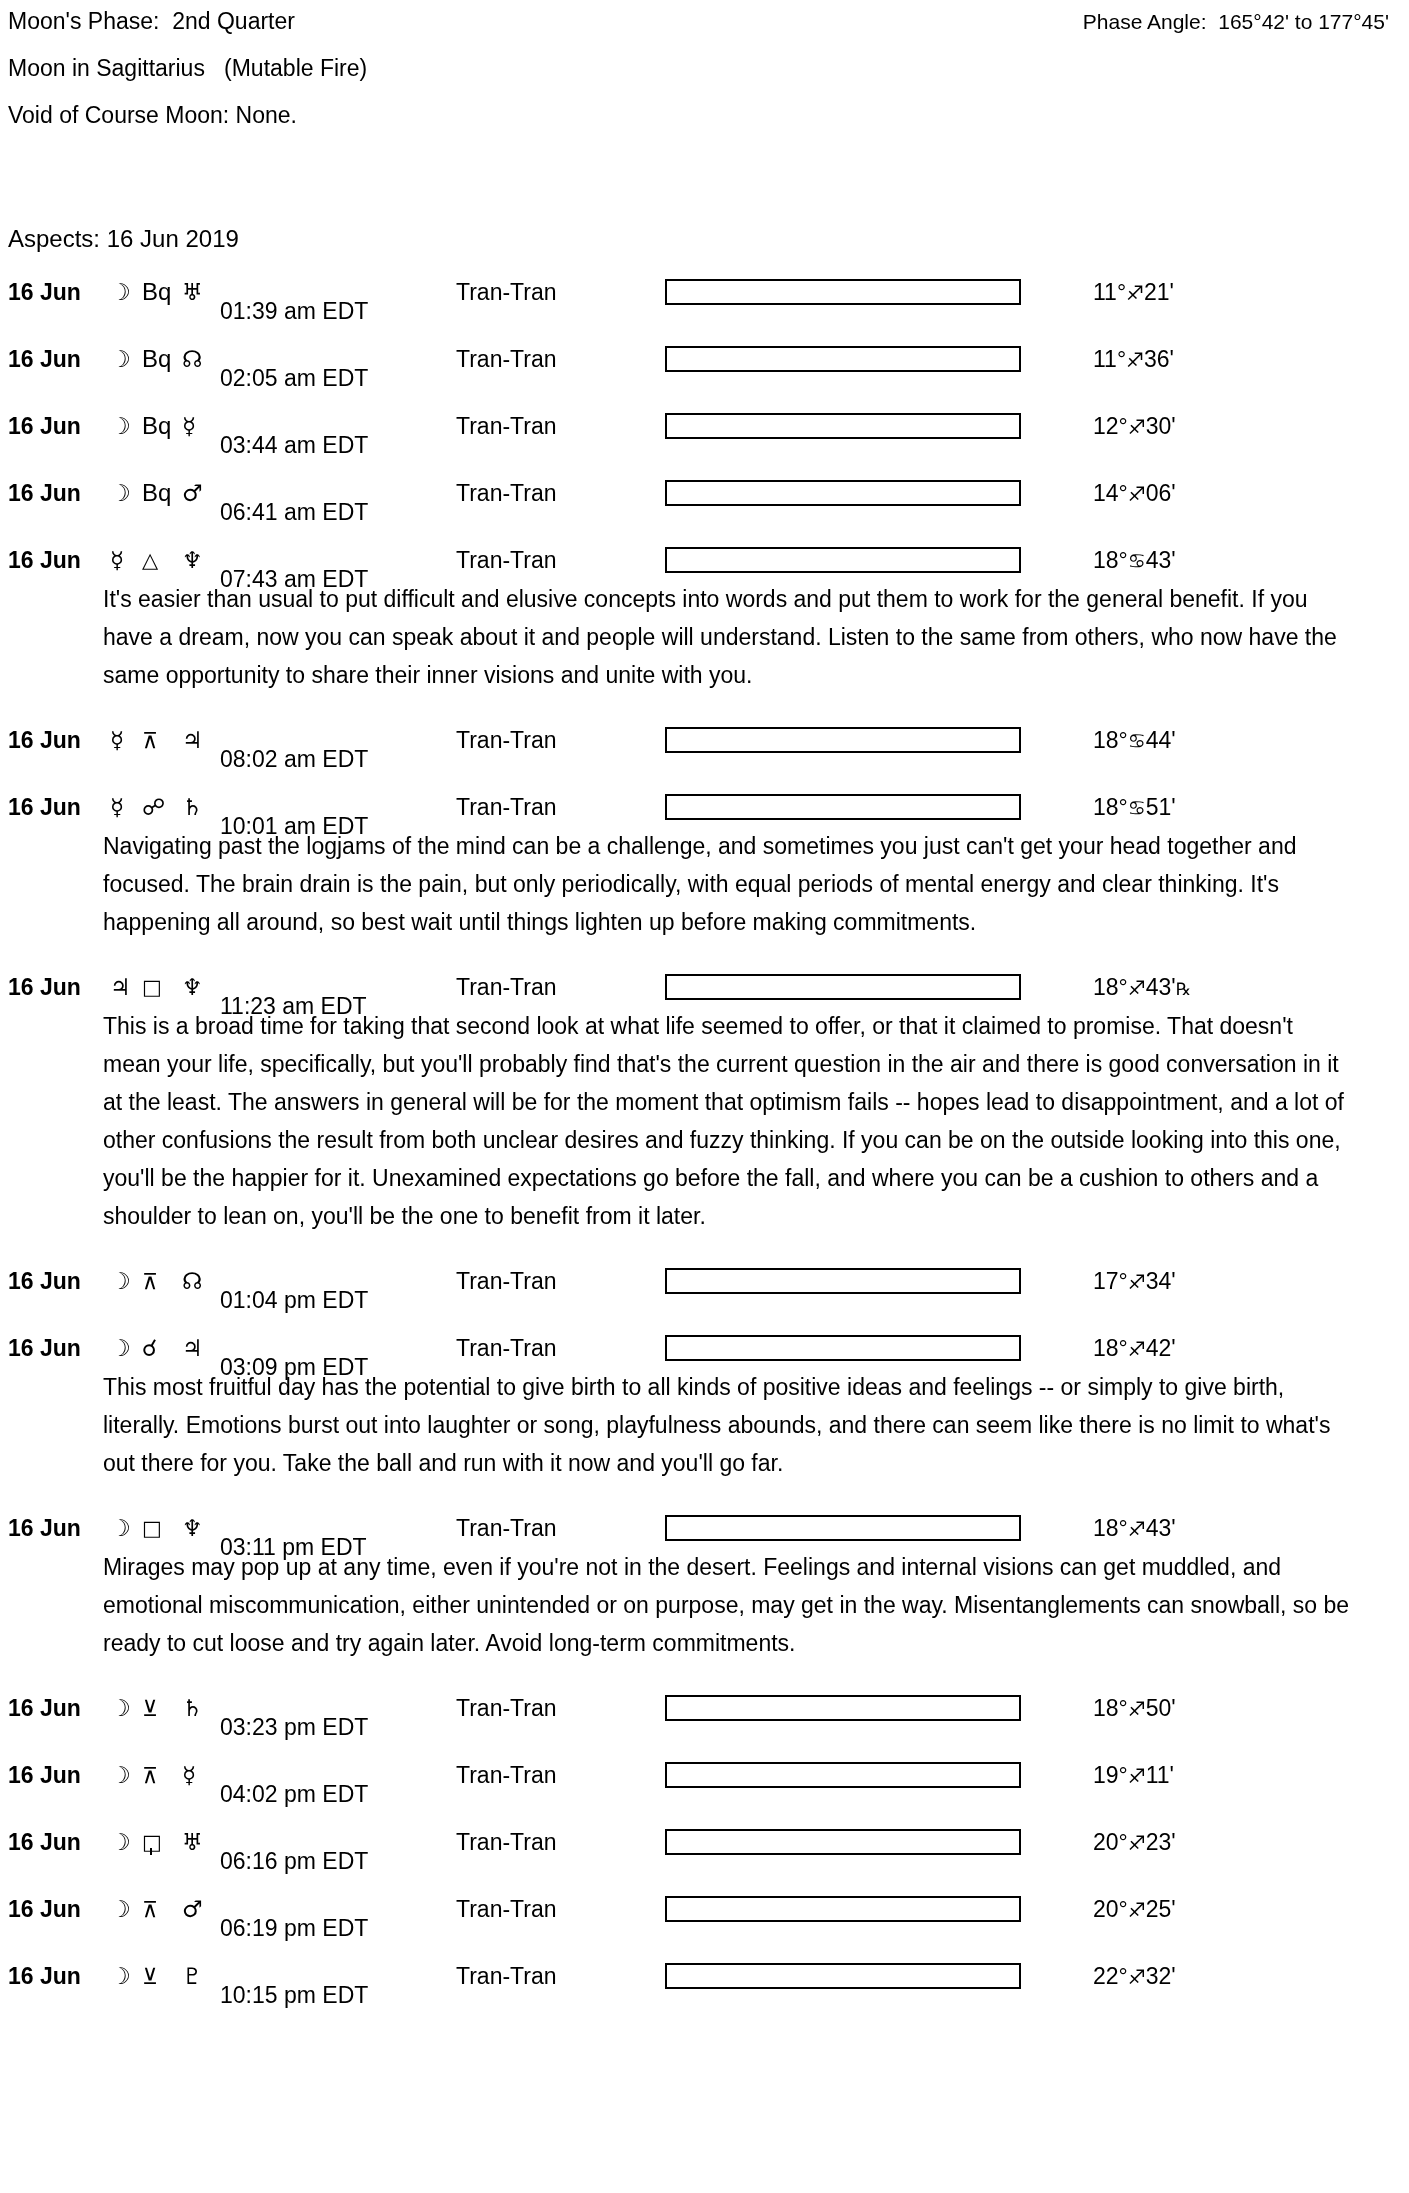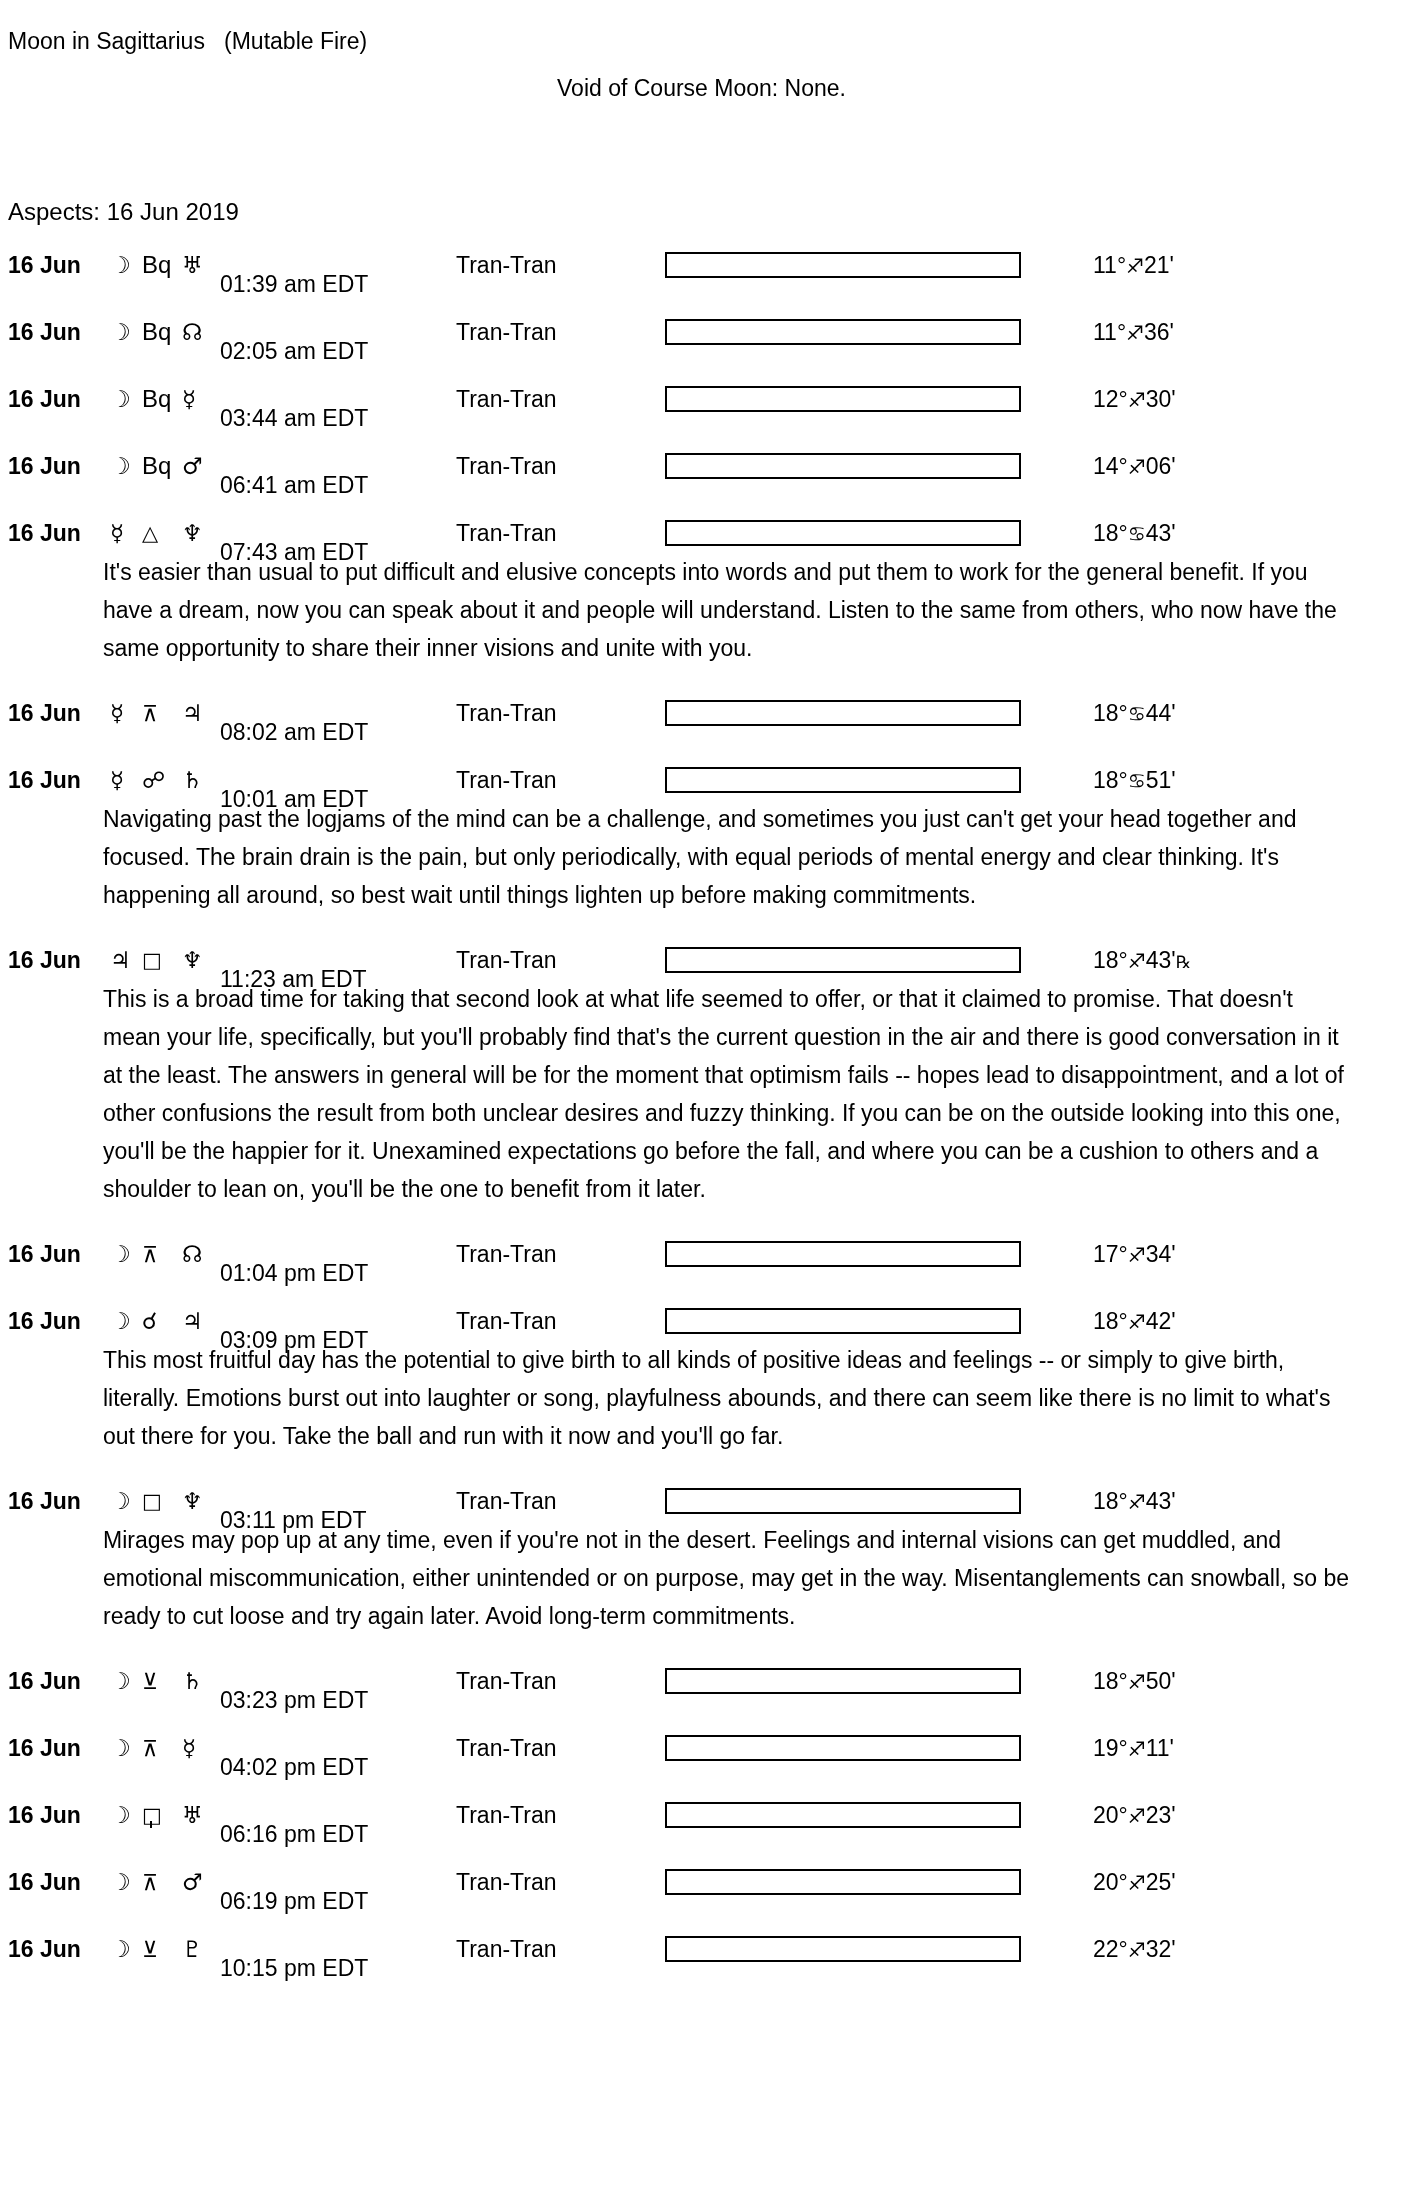--- a/index.html
+++ b/index.html
@@ -10,21 +10,21 @@
     font-family: "Liberation Sans", "DejaVu Sans", sans-serif;
     font-size: 23px;
     overflow: hidden;
   }
   .page { padding: 8px 14px 0 8px; width: 1409px; }
 
   
   .hdr-line1 { display: flex; justify-content: space-between; align-items: flex-start; }
   .hdr-right { font-size: 21px; padding-top: 2px; padding-right: 6px; }
   .hdr-line2 { margin-top: 20px; }
-  .hdr-line3 { margin-top: 20px; text-align: center; }
+  .hdr-line3 { margin-top: 20px; }
   .report-title { margin-top: 96px; text-align: left; font-size: 24px; }
 
   
   .rows { margin-top: 24px; }
   .aspect-block { margin-bottom: 37px; }
   .aspect-row { display: flex; align-items: center; height: 30px; white-space: nowrap; }
   .col-date { width: 102px; font-weight: bold; }
   .glyph { display: inline-block; font-size: 23px;
            font-family: "DejaVu Sans", "Liberation Sans", sans-serif; }
   .col-g1 { width: 32px; }
@@ -52,20 +52,24 @@
     line-height: 38px;
     white-space: normal;
   }
   .has-para { margin-bottom: 31px; }
 </style>
 </head>
 <body>
 
 <div class="page">
 
+  <div class="hdr-line1">
+    <div>Moon's Phase: &nbsp;2nd Quarter</div>
+    <div class="hdr-right">Phase Angle: &nbsp;165°42' to 177°45'</div>
+  </div>
   <div class="hdr-line2">Moon in Sagittarius &nbsp;&nbsp;(Mutable Fire)</div>
   <div class="hdr-line3">Void of Course Moon: None.</div>
 
   <div class="report-title">Aspects: 16 Jun 2019</div>
 
   <div class="rows" id="rows">
       <div class="aspect-block">
     <div class="aspect-row">
       <span class="col-date">16 Jun</span>
       <span class="glyph col-g1">☽</span>

